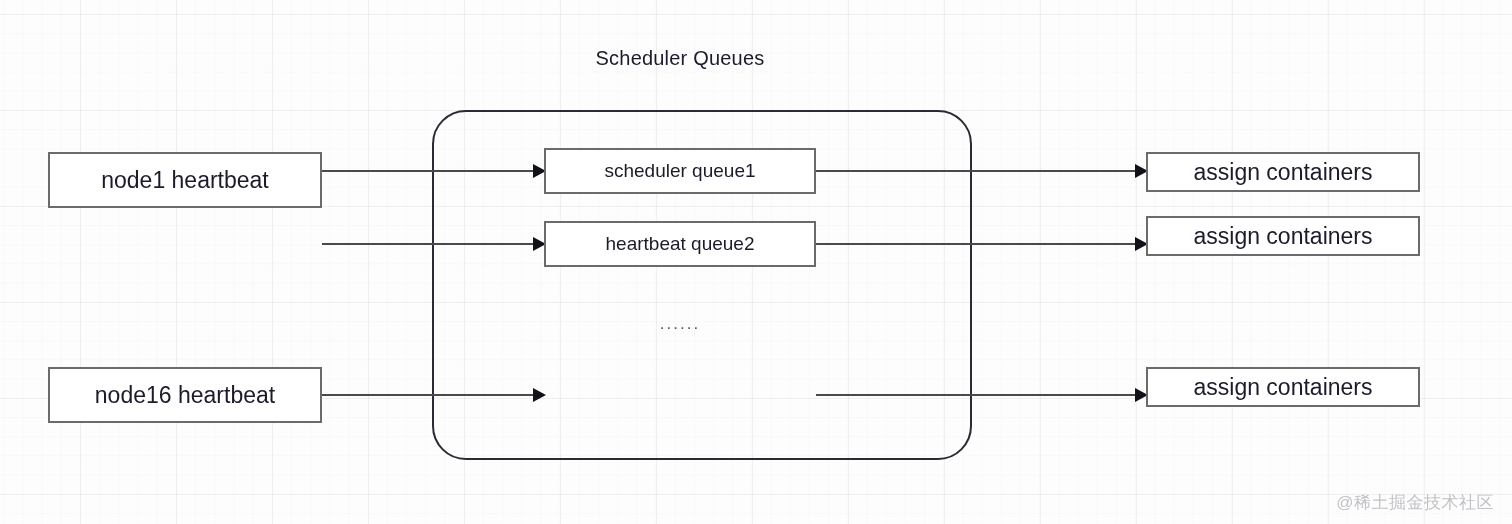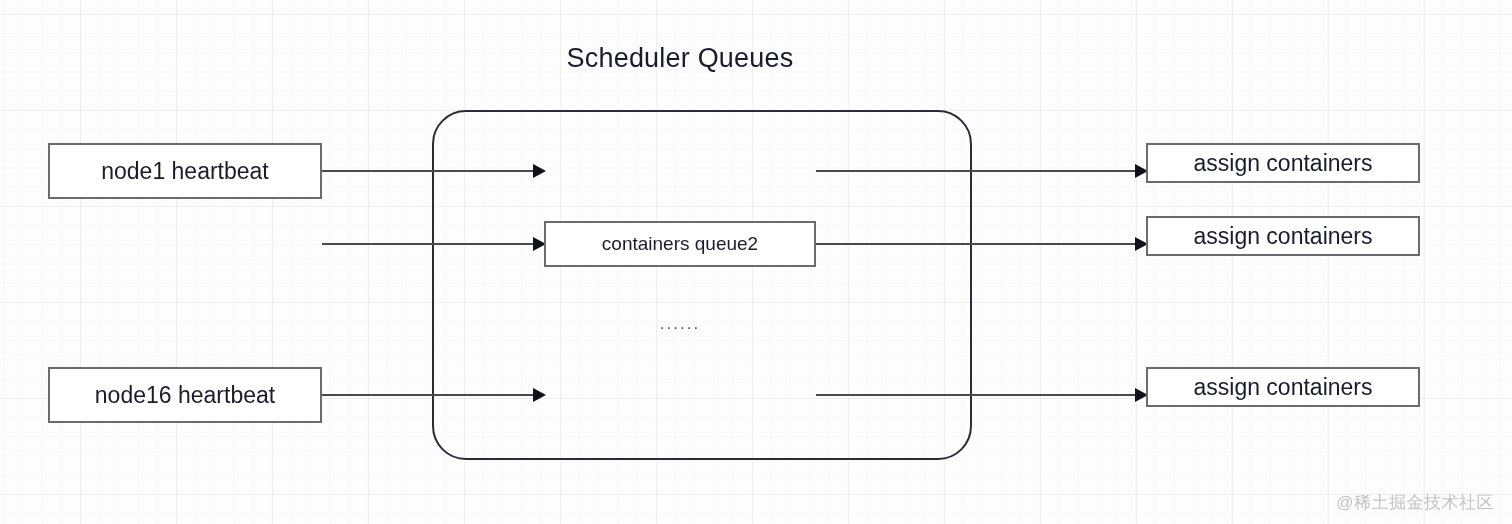--- a/index.html
+++ b/index.html
@@ -30,21 +30,21 @@
     background-position: -16px 14px, -16px 14px, -16px 14px, -16px 14px;
   }
 
   
   #diagram-title {
     position: absolute;
     left: 0;
     top: 40px;
     width: 1360px;
     text-align: center;
-    font-size: 27px;
+    font-size: 20px;
     line-height: 36px;
     color: #1b1b2b;
     letter-spacing: 0.2px;
     white-space: nowrap;
   }
 
   
   #scheduler-container {
     position: absolute;
     left: 432px;
@@ -83,21 +83,21 @@
   }
   .box.queue-box {
     left: 544px;
     width: 272px;
     height: 46px;
     font-size: 19px;
     border-width: 2.2px;
   }
 
   
-  .row1 { top: 143px; }
+  .row1 { top: 152px; }
   .row2 { top: 216px; }
   .row3 { top: 367px; }
 
   .queue-box.row1 { top: 148px; }
   .queue-box.row2 { top: 221px; }
   .queue-box.row3 { top: 372px; }
 
   
   .connector {
     position: absolute;
@@ -170,35 +170,36 @@
 
   <div id="scheduler-container"></div>
 
   <div class="box node-box row1">node1 heartbeat</div>
 
   <div class="connector conn-left conn-y1">
     <div class="line"></div>
     <div class="arrow-head"></div>
   </div>
 
+  <div class="box queue-box row1">scheduler queue1</div>
 
   <div class="connector conn-right conn-y1">
     <div class="line"></div>
     <div class="arrow-head"></div>
   </div>
 
   <div class="box assign-box row1">assign containers</div>
 
 
   <div class="connector conn-left conn-y2">
     <div class="line"></div>
     <div class="arrow-head"></div>
   </div>
 
-  <div class="box queue-box row2">containers queue2</div>
+  <div class="box queue-box row2">heartbeat queue2</div>
 
   <div class="connector conn-right conn-y2">
     <div class="line"></div>
     <div class="arrow-head"></div>
   </div>
 
   <div class="box assign-box row2">assign containers</div>
 
   <div id="queue-ellipsis">......</div>
 

